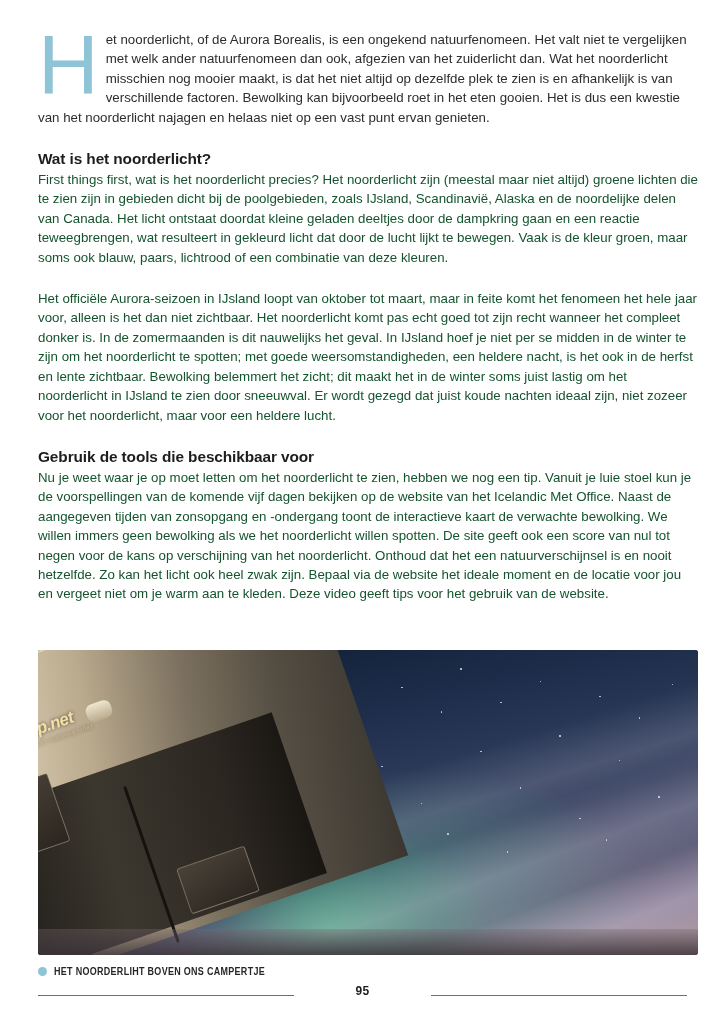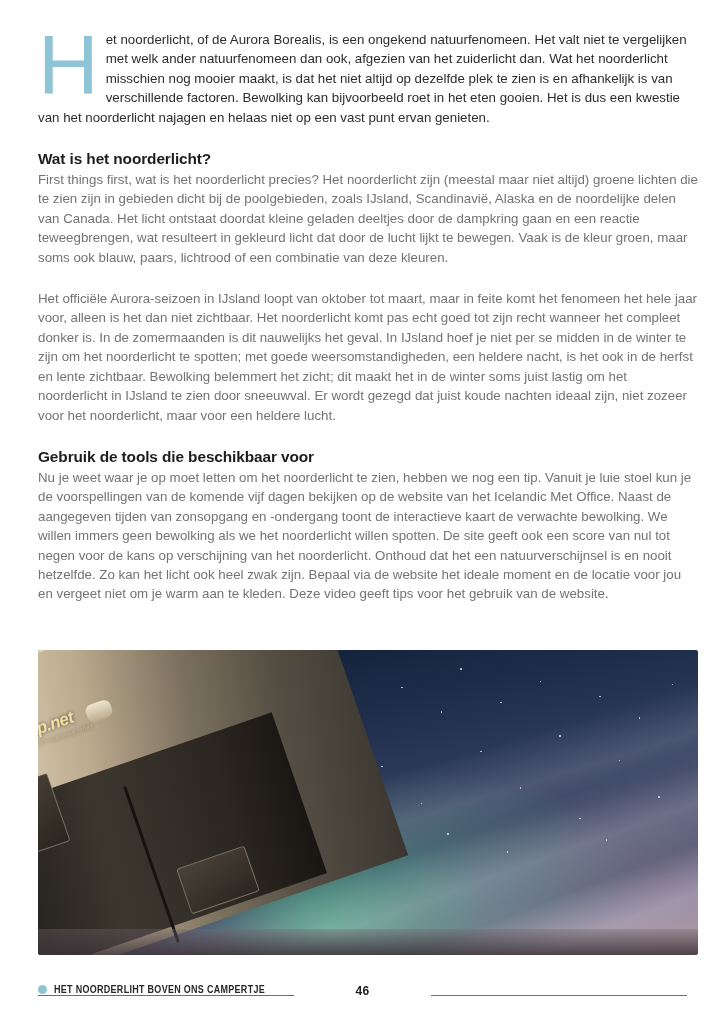--- a/index.html
+++ b/index.html
@@ -61,21 +61,21 @@
     font-size: 15.4px;
     font-weight: 700;
     color: #1d1d1d;
     margin: 16px 0 2px 0;
     line-height: 19px;
     letter-spacing: -0.1px;
   }
   .section p {
     font-size: 13.3px;
     line-height: 19.4px;
-    color: #737373;
+    color: #14532d;
     margin: 0;
     text-align: left;
   }
 
   
   .figure {
     position: absolute;
     left: 38px;
     top: 650px;
     width: 660px;
@@ -224,21 +224,21 @@
     bottom: 0;
     height: 26px;
     background: linear-gradient(180deg, rgba(120,104,110,0.35) 0%, rgba(60,52,58,0.85) 100%);
   }
 
   
   .caption {
     display: flex;
     align-items: center;
     gap: 7px;
-    margin-top: 29px;
+    margin-top: 11px;
   }
   .caption-dot {
     width: 9px;
     height: 9px;
     border-radius: 50%;
     background: #8fc4d6;
     flex: 0 0 auto;
   }
   .caption-text {
     font-family: "Liberation Sans Narrow", "Liberation Sans", "DejaVu Sans Condensed", sans-serif;
@@ -361,17 +361,17 @@
     </div>
 
     <figcaption class="caption">
       <span class="caption-dot"></span>
       <span class="caption-text">Het noorderliht boven ons campertje</span>
     </figcaption>
   </figure>
 
   <div class="footer">
     <span class="footer-rule left"></span>
-    <span class="page-number">46</span>
+    <span class="page-number">95</span>
     <span class="footer-rule right"></span>
   </div>
 
 </div>
 
 </body></html>

